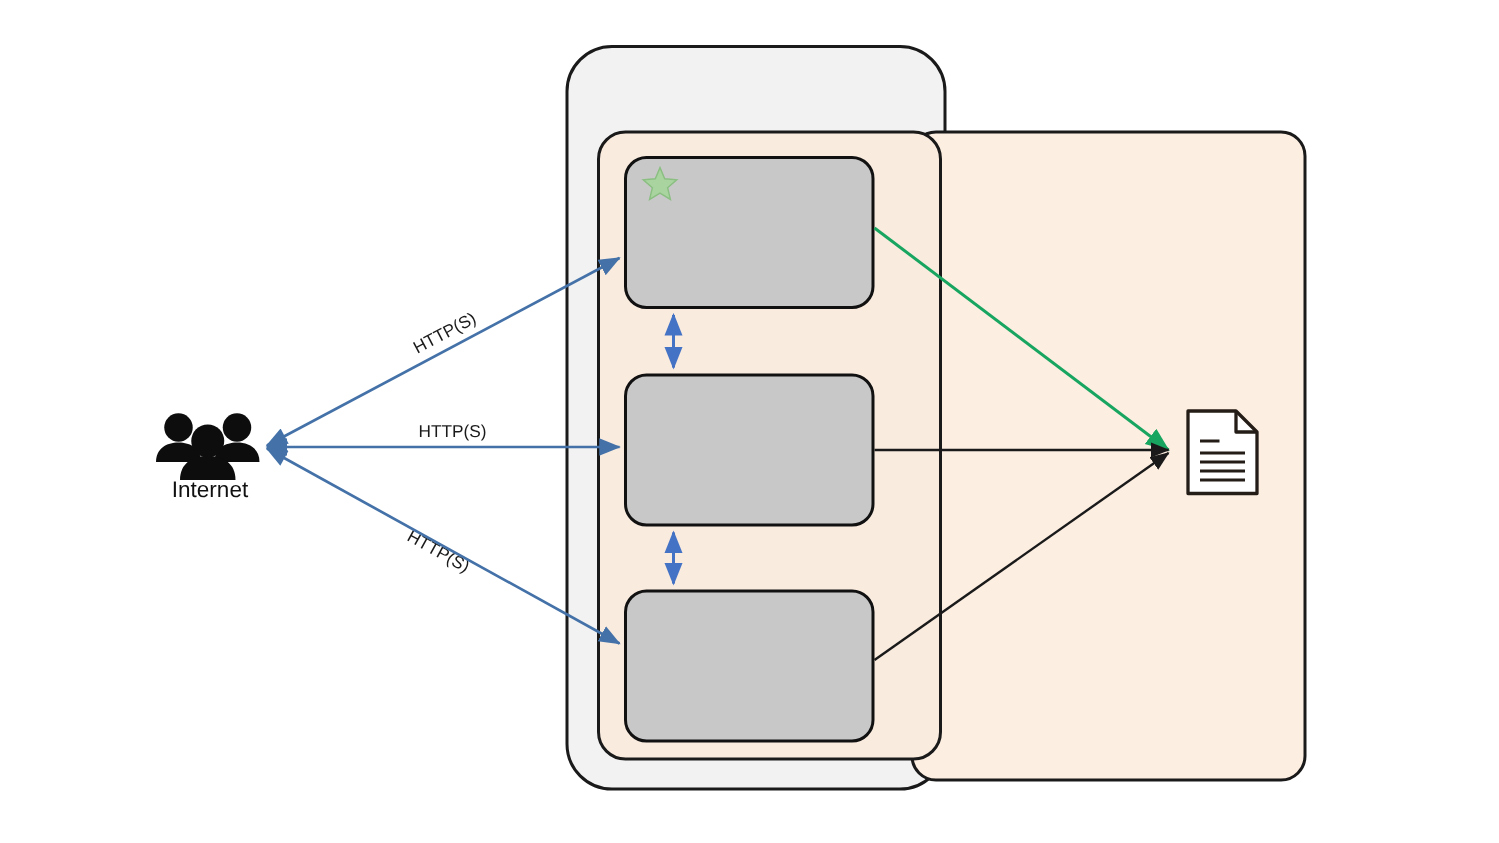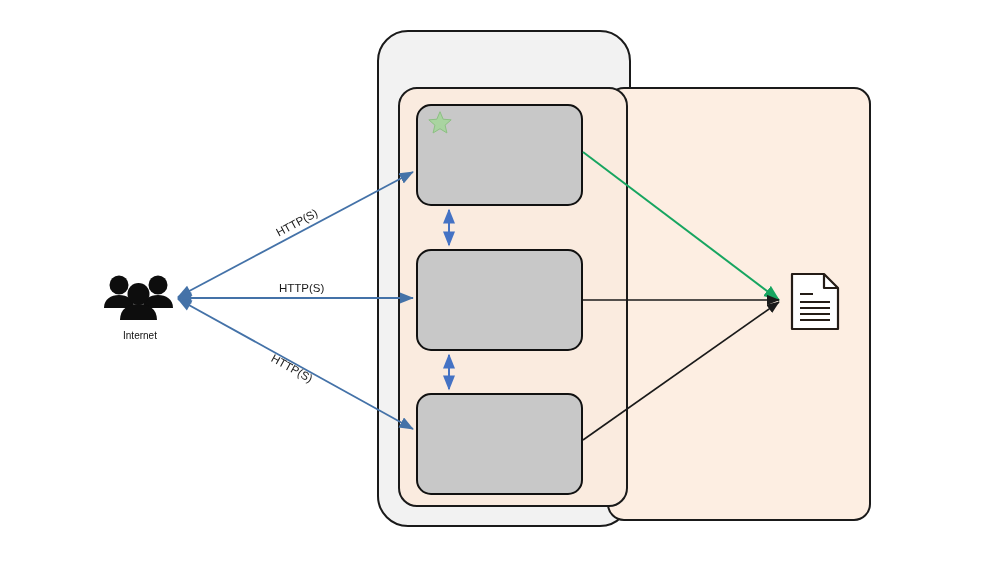--- a/index.html
+++ b/index.html
@@ -87,24 +87,24 @@
     color: #222222;
     letter-spacing: -0.1px;
   }
   .lbl-http { font-size: 11.5px; color: #1a1a1a; }
   .lbl-ro { font-size: 12px; color: #1a1a1a; }
   .lbl-rw { font-size: 12px; color: #1a1a1a; }
 
   .internet-label {
     position: absolute;
     left: 75px;
-    top: 330px;
+    top: 318px;
     width: 130px;
     text-align: center;
-    font-size: 10px;
+    font-size: 15px;
     color: #111111;
   }
   .file-label {
     position: absolute;
     left: 748px;
     top: 333px;
     width: 130px;
     text-align: center;
     font-size: 11.5px;
     font-weight: bold;

